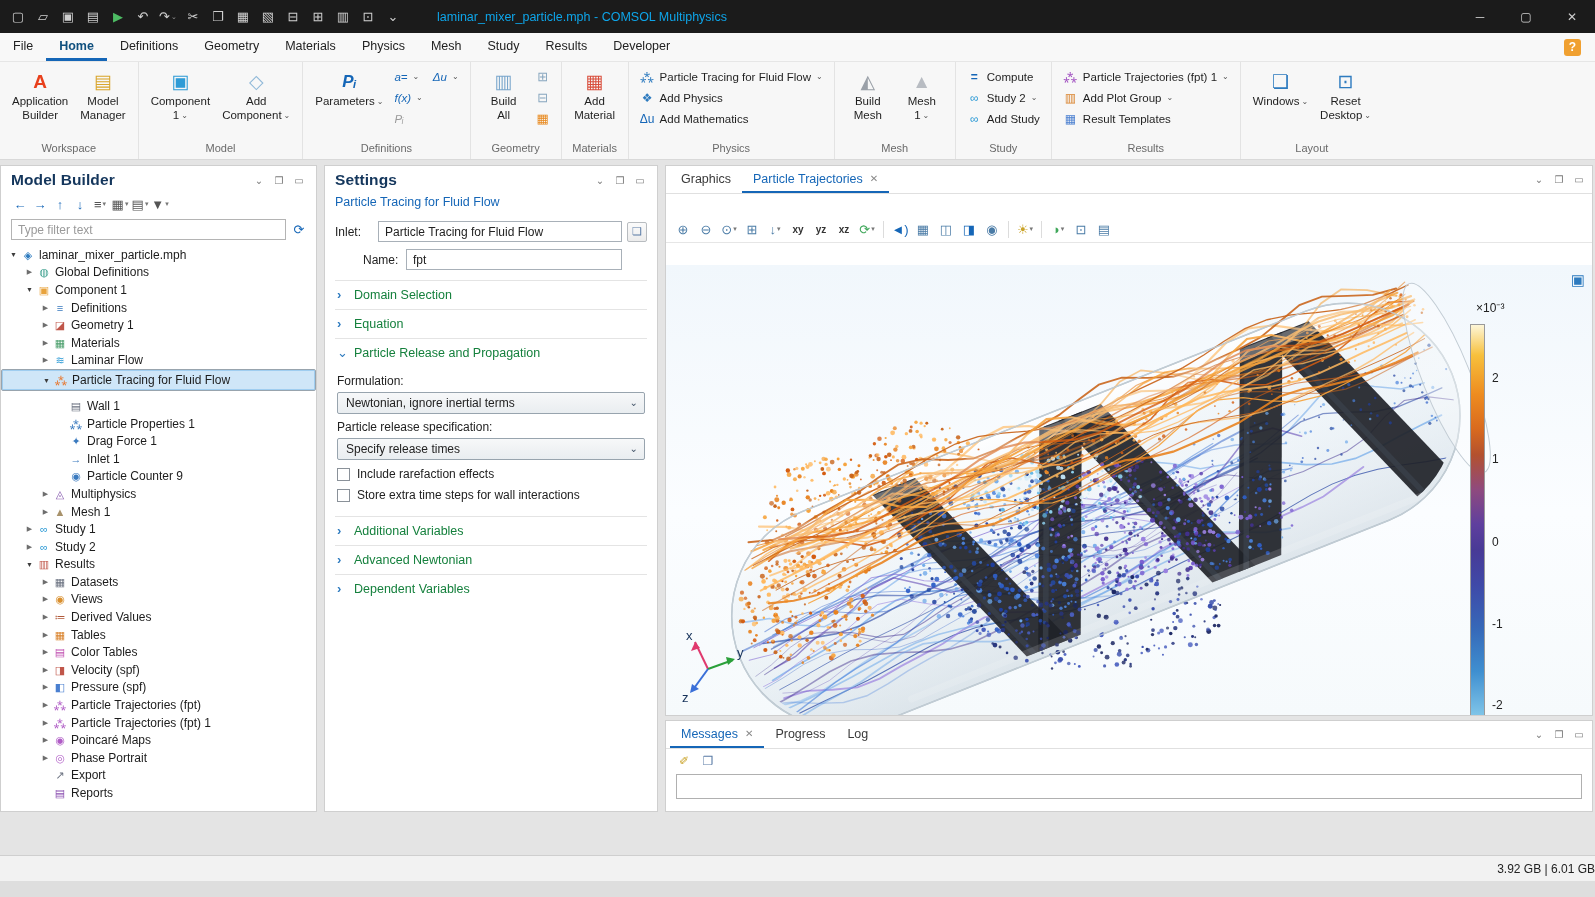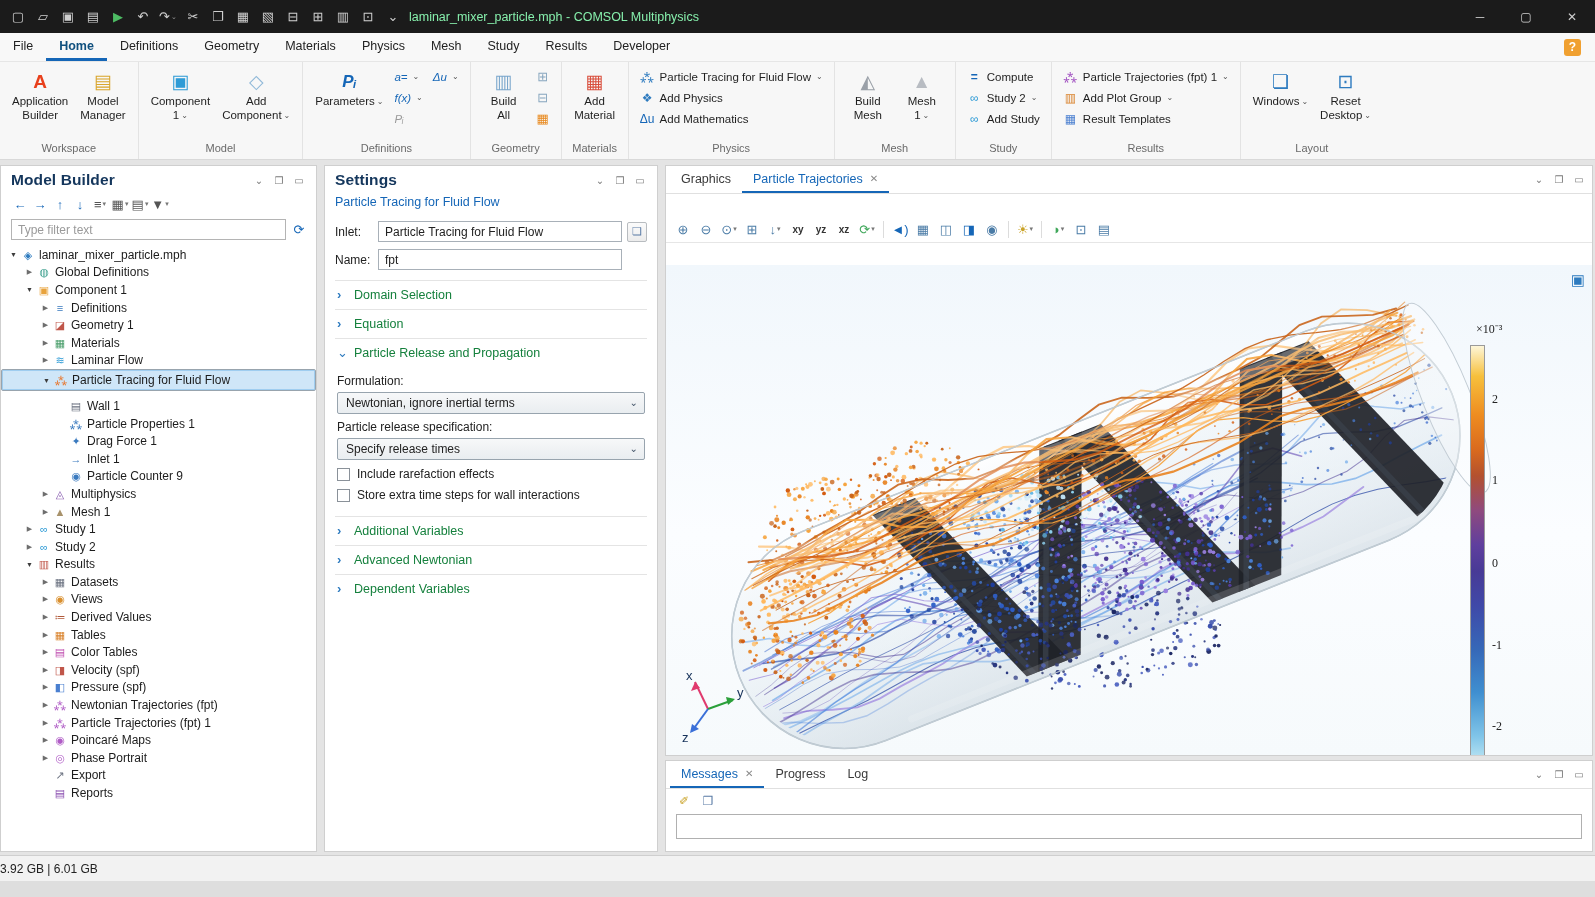--- a/index.html
+++ b/index.html
@@ -6,21 +6,21 @@
 html,body{width:1595px;height:897px;overflow:hidden;}
 body{font-family:"Liberation Sans",sans-serif;font-size:12px;color:#1f1f1f;background:#e4e4e4;-webkit-user-select:none;user-select:none;}
 .app{width:1595px;height:897px;display:flex;flex-direction:column;position:relative;}
 
 
 .titlebar{height:33px;background:#1b1b1b;display:flex;align-items:center;color:#d6d6d6;flex:none;}
 .qat{display:flex;align-items:center;gap:1px;padding-left:6px;}
 .qbtn{height:26px;min-width:24px;display:flex;align-items:center;justify-content:center;border-radius:3px;cursor:default;}
 .qbtn .glyph{font-size:13px;line-height:1;color:#cfcfcf;}
 .qcaret{font-size:7px;color:#9a9a9a;margin-left:1px;}
-.title-text{margin-left:4px;font-size:12.5px;color:#86efac;white-space:nowrap;}
+.title-text{margin-left:32px;font-size:12.5px;color:#0ea5e9;white-space:nowrap;}
 .tb-spacer{flex:1;}
 .winbtns{display:flex;height:33px;}
 .winbtn{width:46px;height:33px;display:flex;align-items:center;justify-content:center;color:#cfcfcf;font-size:12px;}
 
 
 .menubar{height:29px;background:#f8f8f8;display:flex;align-items:stretch;border-bottom:1px solid #e6e6e6;flex:none;}
 .mtab{display:flex;align-items:center;padding:0 13px;font-size:12.5px;color:#222;border-bottom:3px solid transparent;cursor:default;}
 .mtab.active{border-bottom-color:#1566b7;color:#10507e;font-weight:700;}
 .menubar .mb-spacer{flex:1;}
 .helpbox{width:17px;height:17px;border-radius:3px;background:#f0a030;color:#fff;font-weight:700;font-size:12px;display:flex;align-items:center;justify-content:center;align-self:center;margin-right:14px;}
@@ -97,35 +97,35 @@
 .gfx-toolbar{height:27px;display:flex;align-items:center;gap:1px;padding:0 6px;border-bottom:1px solid #e6e6e6;flex:none;}
 .gtb{height:22px;min-width:22px;display:flex;align-items:center;justify-content:center;font-size:13px;border-radius:3px;padding:0 2px;}
 .gtb.txt{font-size:10px;font-weight:700;color:#333;}
 .gtb .tcaret{font-size:7px;color:#777;margin-left:1px;}
 .tsep{width:1px;height:17px;background:#dcdcdc;margin:0 4px;}
 .canvas{flex:1;position:relative;background:linear-gradient(180deg,#f1f7fc 0%,#fbfdff 55%,#f6fafc 100%);overflow:hidden;min-height:0;}
 .mixer{position:absolute;left:0;top:0;width:100%;height:100%;}
 .axes{position:absolute;left:12px;bottom:12px;width:70px;height:74px;}
 .axes text{font-size:13px;fill:#16325a;font-family:"Liberation Sans",sans-serif;}
 .canvas-toggle{position:absolute;right:7px;top:6px;font-size:15px;color:#2e7bbf;}
-.colorbar{position:absolute;right:52px;top:55px;width:70px;font-family:Liberation Serif, serif;}
+.colorbar{position:absolute;right:52px;top:34px;width:70px;}
 .cb-mult{font-size:12px;color:#222;text-align:left;margin-bottom:8px;padding-left:6px;}
 .cb-wrap{display:flex;gap:7px;}
 .cb-grad{width:15px;height:435px;border:1px solid #9a9a9a;background:linear-gradient(180deg,#fdf6d8 0%,#f7c03c 7%,#ee8c20 16%,#d96a1e 24%,#b3512f 30%,#8f4a7e 38%,#5f3f9e 46%,#483a96 52%,#3f49a8 60%,#3668b8 70%,#3f8fd0 80%,#7fc4e8 90%,#c8ecf6 97%,#e8f8fb 100%);}
 .cb-ticks{position:relative;height:435px;width:30px;}
 .cb-tick{position:absolute;left:0;transform:translateY(-50%);font-size:12px;color:#222;}
 
 
 .msgs{height:92px;flex:none;}
 .msg-toolbar{height:23px;display:flex;align-items:center;gap:4px;padding:0 8px;flex:none;}
 .mtb{width:20px;height:19px;display:flex;align-items:center;justify-content:center;font-size:12px;}
 .log-input{height:25px;margin:2px 10px 7px 10px;border:1px solid #b0b0b0;background:#fff;}
 
 
-.statusbar{height:26px;background:#f2f2f2;border-top:1px solid #cfcfcf;display:flex;align-items:center;justify-content:flex-start;font-size:12px;color:#222;flex:none;}
+.statusbar{height:26px;background:#f2f2f2;border-top:1px solid #cfcfcf;display:flex;align-items:center;justify-content:flex-end;font-size:12px;color:#222;flex:none;margin-top:40px;}
 .window-edge{height:16px;background:#dedede;flex:none;}
 </style>
 </head>
 <body>
 
 <div class="app">
 
   <div class="titlebar">
     <div class="qat">
         <div class="qbtn">
@@ -595,21 +595,21 @@
             <span class="tlabel">Velocity (spf)</span>
           </div>
           <div class="trow" style="padding-left: 38px;">
             <span class="twisty">▶</span>
             <span class="ticon" style="color: rgb(74, 127, 208);">◧</span>
             <span class="tlabel">Pressure (spf)</span>
           </div>
           <div class="trow" style="padding-left: 38px;">
             <span class="twisty">▶</span>
             <span class="ticon" style="color: rgb(176, 92, 198);">⁂</span>
-            <span class="tlabel">Newtonian Trajectories (fpt)</span>
+            <span class="tlabel">Particle Trajectories (fpt)</span>
           </div>
           <div class="trow" style="padding-left: 38px;">
             <span class="twisty">▶</span>
             <span class="ticon" style="color: rgb(176, 92, 198);">⁂</span>
             <span class="tlabel">Particle Trajectories (fpt) 1</span>
           </div>
           <div class="trow" style="padding-left: 38px;">
             <span class="twisty">▶</span>
             <span class="ticon" style="color: rgb(176, 92, 198);">◉</span>
             <span class="tlabel">Poincaré Maps</span>
@@ -649,21 +649,21 @@
           </span>
       </div>
       <div class="set-body">
         <div class="subtitle">Particle Tracing for Fluid Flow</div>
 
         <div class="frow">
           <span class="flabel">Inlet:</span>
           <input class="finput" value="Particle Tracing for Fluid Flow" style="">
           <span class="mini-btn">❏</span>
         </div>
-        <div class="frow" style="padding-right:25px;">
+        <div class="frow" style="padding-right:25px;margin-left:28px;">
           <span class="flabel">Name:</span>
           <input class="finput" value="fpt" style="">
         </div>
 
         <div class="sections">
           <div class="secbar">
             <span class="chev">›</span>
             <span class="sectitle">Domain Selection</span>
           </div>
           <div class="secbar">

